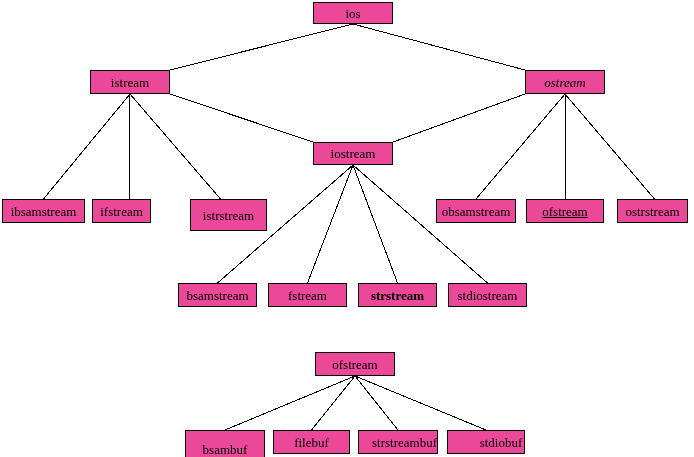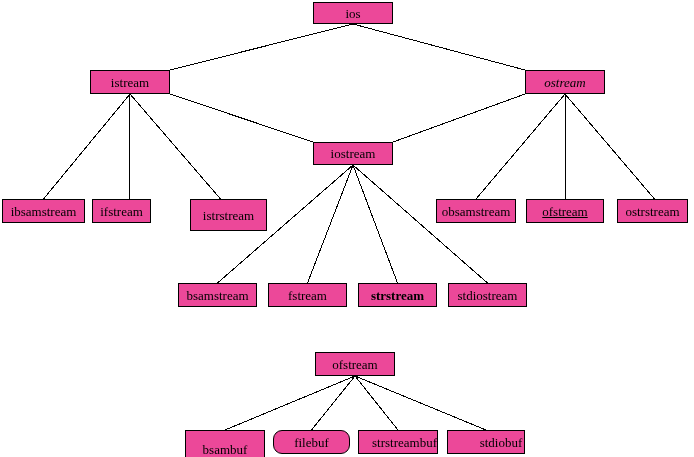--- a/index.html
+++ b/index.html
@@ -109,21 +109,21 @@
       </div>
       <div class="node-box" style="left: 448px; top: 283px; width: 79px; height: 24px;">
         <span class="node-label">stdiostream</span>
       </div>
       <div class="node-box" style="left: 315px; top: 352px; width: 80px; height: 24px;">
         <span class="node-label">ofstream</span>
       </div>
       <div class="node-box" style="left: 185px; top: 430px; width: 80px; height: 39px;">
         <span class="node-label">bsambuf</span>
       </div>
-      <div class="node-box" style="left: 273px; top: 430px; width: 77px; height: 24px; border-radius: 9px;">
+      <div class="node-box" style="left: 273px; top: 430px; width: 77px; height: 24px;">
         <span class="node-label">filebuf</span>
       </div>
       <div class="node-box" style="left: 358px; top: 430px; width: 80px; height: 24px; padding-left: 13px;">
         <span class="node-label">strstreambuf</span>
       </div>
       <div class="node-box" style="left: 447px; top: 430px; width: 78px; height: 24px; padding-left: 30px;">
         <span class="node-label">stdiobuf</span>
       </div>
     </div>
 </div>

